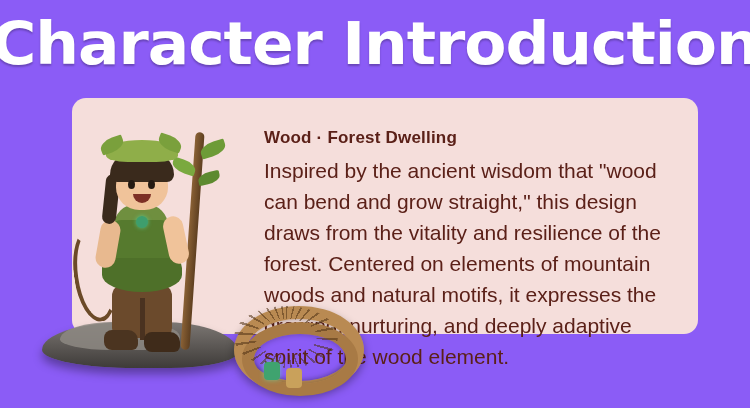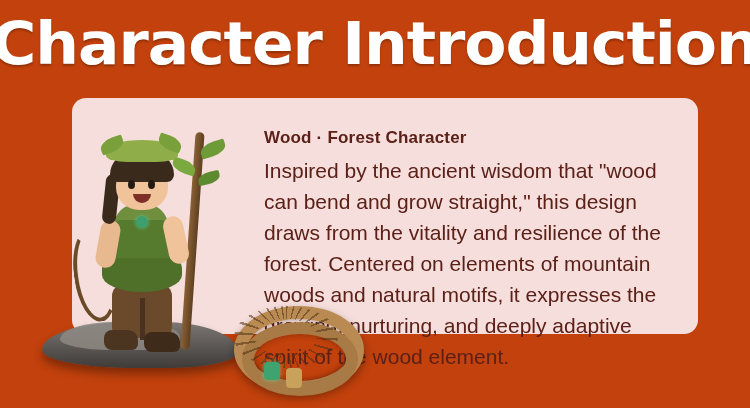--- a/index.html
+++ b/index.html
@@ -10,21 +10,21 @@
     width: 750px;
     height: 408px;
     overflow: hidden;
     font-family: "Liberation Sans", sans-serif;
     background: #7d1f10;
   }
   .slide {
     position: relative;
     width: 750px;
     height: 408px;
-    background: #c2410c;
+    background: #8b5cf6;
     box-sizing: border-box;
   }
   .title {
     position: absolute;
     top: 10px;
     left: 0;
     width: 750px;
     text-align: center;
     color: #ffffff;
     font-family: "DejaVu Sans", sans-serif;
@@ -375,21 +375,21 @@
 </style>
 </head>
 <body>
 
 <div class="slide">
 
   <div class="title">Character Introduction</div>
 
   <div class="card">
     <div class="card-text">
-      <div class="card-heading">Wood · Forest Character</div>
+      <div class="card-heading">Wood · Forest Dwelling</div>
       <div class="card-body">Inspired by the ancient wisdom that "wood can bend and grow straight," this design draws from the vitality and resilience of the forest. Centered on elements of mountain woods and natural motifs, it expresses the growing, nurturing, and deeply adaptive spirit of the wood element.</div>
     </div>
   </div>
 
   <div class="character">
     <div class="rock"></div>
     <div class="rock2"></div>
     <div class="bow"></div>
     <div class="staff"></div>
     <div class="staff-leaf-1"></div>

